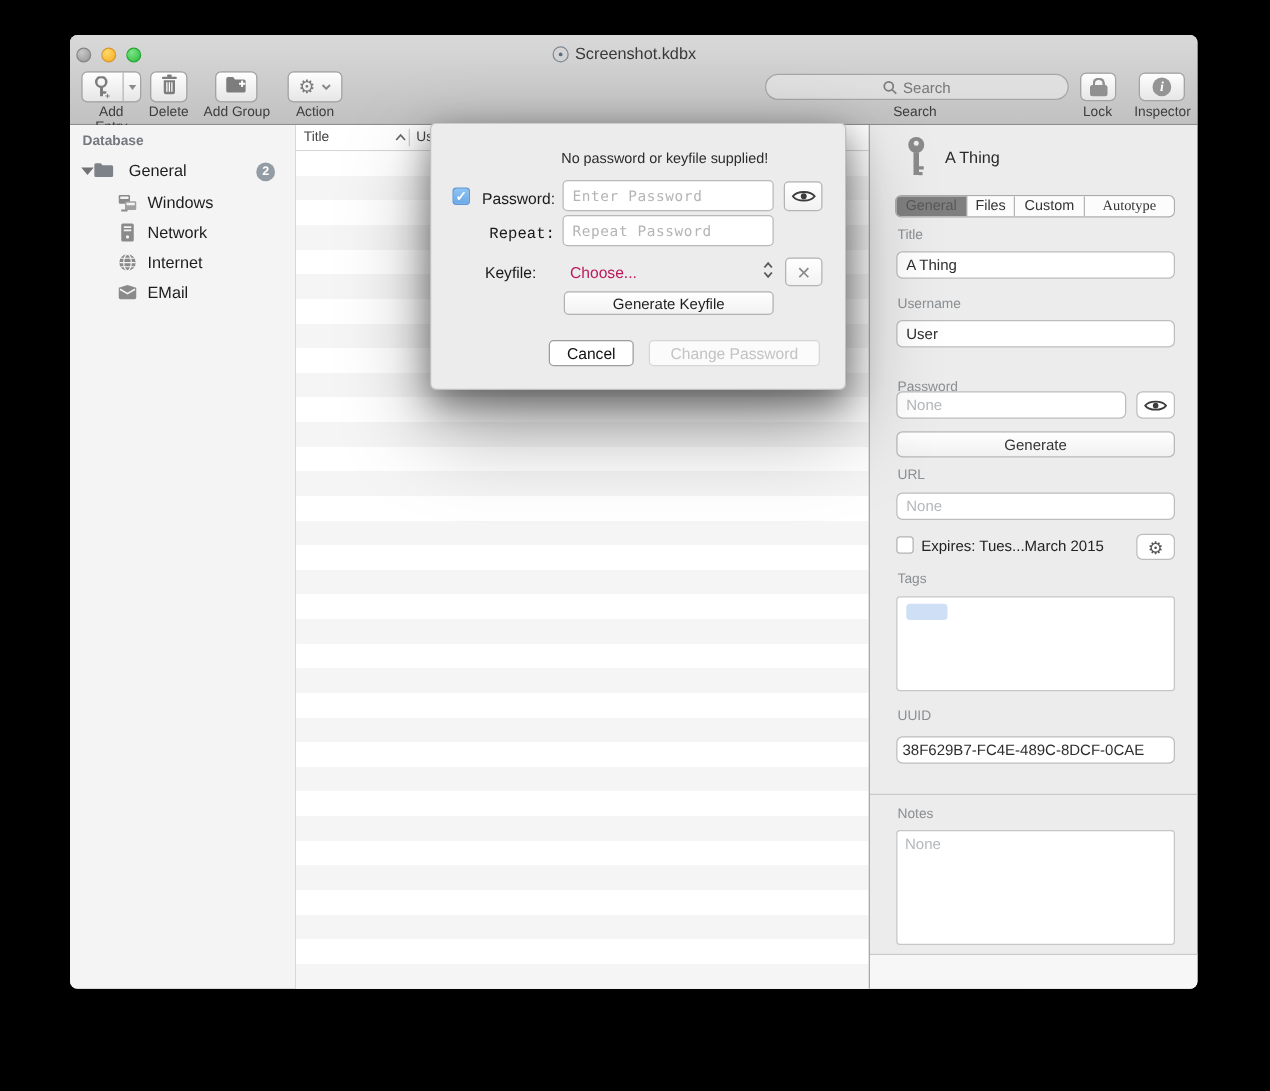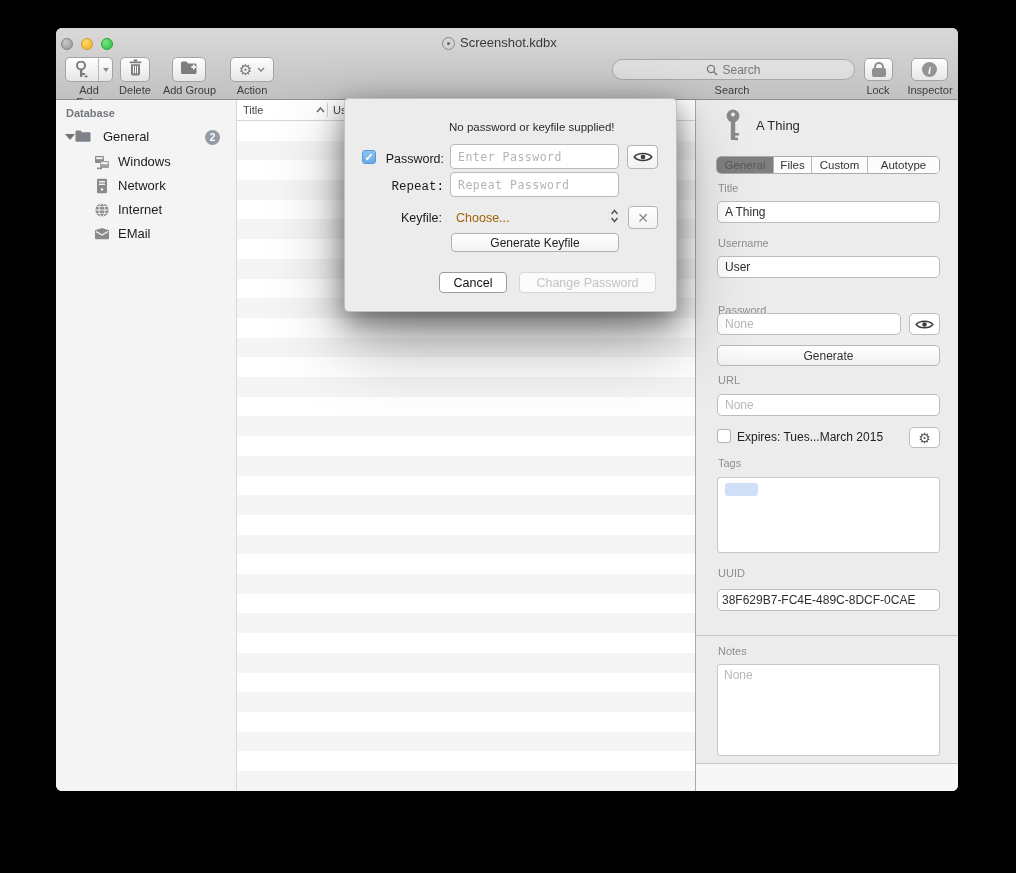--- a/index.html
+++ b/index.html
@@ -82,21 +82,21 @@
   .inspector { position:absolute; right:0; top:0; width:263px; height:100%; background:#ececec; border-left:1px solid #a9a9a9; }
   .insp-key { position:absolute; left:29px; top:9px; }
   .insp-title { position:absolute; left:60px; top:18px; font-size:13px; color:#2a2a2a; }
 
   .segmented { position:absolute; left:20px; top:56px; width:224px; height:18px; display:flex;
                border:1px solid #ababab; border-radius:5px; overflow:hidden; background:#fcfcfc; }
   .seg { height:100%; font-size:11.5px; display:flex; align-items:center; justify-content:center;
          color:#333; border-right:1px solid #b5b5b5; background:#fcfcfc; }
   .seg:last-child { border-right:none; }
   .seg.selected { background:#7f7f7f; color:#585858; }
-  .seg-general { width:57px; } .seg-files { width:38px; } .seg-custom { width:56px; } .seg-autotype { width:71px; }
+  .seg-general { width:57px; } .seg-files { width:38px; } .seg-custom { width:56px; } .seg-autotype { width:71px;font-family:Liberation Serif, serif; }
 
   .ilabel { position:absolute; left:22px; font-size:11px; color:#8b8f92; }
   .ifield { position:absolute; left:21px; width:223px; height:22px; border:1px solid #bdbdbd; border-radius:5px;
             background:#fff; font-size:12px; color:#2e2e2e; padding:0 7px; outline:none;
             font-family:"Liberation Sans",sans-serif; }
   .ifield::placeholder { color:#b5b8bb; }
   .ifield.short { width:184px; }
   .side-btn { position:absolute; left:213px; width:31px; height:22px; border:1px solid #bdbdbd; border-radius:5px;
               background:#fff; display:flex; align-items:center; justify-content:center; }
   .gen-btn { position:absolute; left:21px; width:223px; height:21px; border:1px solid #b9b9b9; border-radius:5px;
@@ -121,21 +121,21 @@
             border-radius:5px; z-index:40; border:1px solid rgba(0,0,0,.18);
             box-shadow:0 10px 28px rgba(0,0,0,.45), 0 30px 70px rgba(0,0,0,.35); }
   .dlg-message { position:absolute; left:104px; top:22px; font-size:11.5px; color:#2b2b2b; white-space:nowrap; }
   .dlg-label { position:absolute; font-size:12.5px; color:#1a1a1a; text-align:right; }
   .dlg-field { position:absolute; left:105px; width:169px; height:25px; border:1px solid #b9b9b9; border-radius:4px;
                background:#fff; outline:none; padding:0 7px;
                font-family:"DejaVu Sans Mono", monospace; font-size:11.5px; letter-spacing:.5px; color:#333; }
   .dlg-field::placeholder { color:#b4b4b4; }
   .dlg-sq-btn { position:absolute; width:31px; height:24px; border:1px solid #b4b4b4; border-radius:4px;
                 background:linear-gradient(#fff,#f2f2f2); display:flex; align-items:center; justify-content:center; }
-  .choose-text { position:absolute; left:111px; top:112px; font-size:12.5px; color:#a16207;text-align:center; }
+  .choose-text { position:absolute; left:111px; top:112px; font-size:12.5px; color:#be185d;text-align:center; }
   .updown { position:absolute; left:265px; top:109px; }
   .dlg-btn { position:absolute; height:21px; border-radius:4px; font-size:12.5px;
              display:flex; align-items:center; justify-content:center; }
   .btn-genkey { left:106px; top:134px; width:168px; height:19px; border:1px solid #b2b2b2; background:linear-gradient(#fff,#f2f2f2); color:#1d1d1d; font-size:12px; }
   .btn-cancel { left:94px; top:173px; width:68px; border:1px solid #9d9d9d; background:#fff; color:#111; }
   .btn-change { left:174px; top:173px; width:137px; border:1px solid #d6d6d6; background:#fbfbfb; color:#c3c3c3; }
 </style>
 </head>
 <body>
 
@@ -369,21 +369,21 @@
   <span class="dlg-sq-btn" style="left:282px; top:46px;">
     <svg width="20" height="14" viewBox="0 0 24 16">
         <path d="M1.5 8 C5.5 2.5 18.5 2.5 22.5 8 C18.5 13.5 5.5 13.5 1.5 8 Z" fill="none" stroke="#3c3c3c" stroke-width="1.8"></path>
         <circle cx="12" cy="8" r="2.8" fill="#3c3c3c"></circle>
       </svg>
   </span>
 
   <span class="dlg-label" style="left:36px; top:81px; width:63px;font-family:Liberation Mono, monospace;">Repeat:</span>
   <input class="dlg-field" style="top: 73px;" placeholder="Repeat Password">
 
-  <span class="dlg-label" style="left:30px; top:112px; width:67px;">Keyfile:</span>
+  <span class="dlg-label" style="left:30px; top:112px; width:67px;text-align:center;">Keyfile:</span>
   <span class="choose-text">Choose...</span>
   <svg class="updown" width="9" height="16" viewBox="0 0 9 16">
       <polyline points="1.5,6 4.5,2.5 7.5,6" fill="none" stroke="#5a5a5a" stroke-width="1.5"></polyline>
       <polyline points="1.5,10 4.5,13.5 7.5,10" fill="none" stroke="#5a5a5a" stroke-width="1.5"></polyline>
     </svg>
   <span class="dlg-sq-btn" style="left:283px; top:107px; height:23px; width:30px;">
     <span style="font-size:14px; color:#8a8a8a;">✕</span>
   </span>
 
   <div class="dlg-btn btn-genkey">Generate Keyfile</div>

